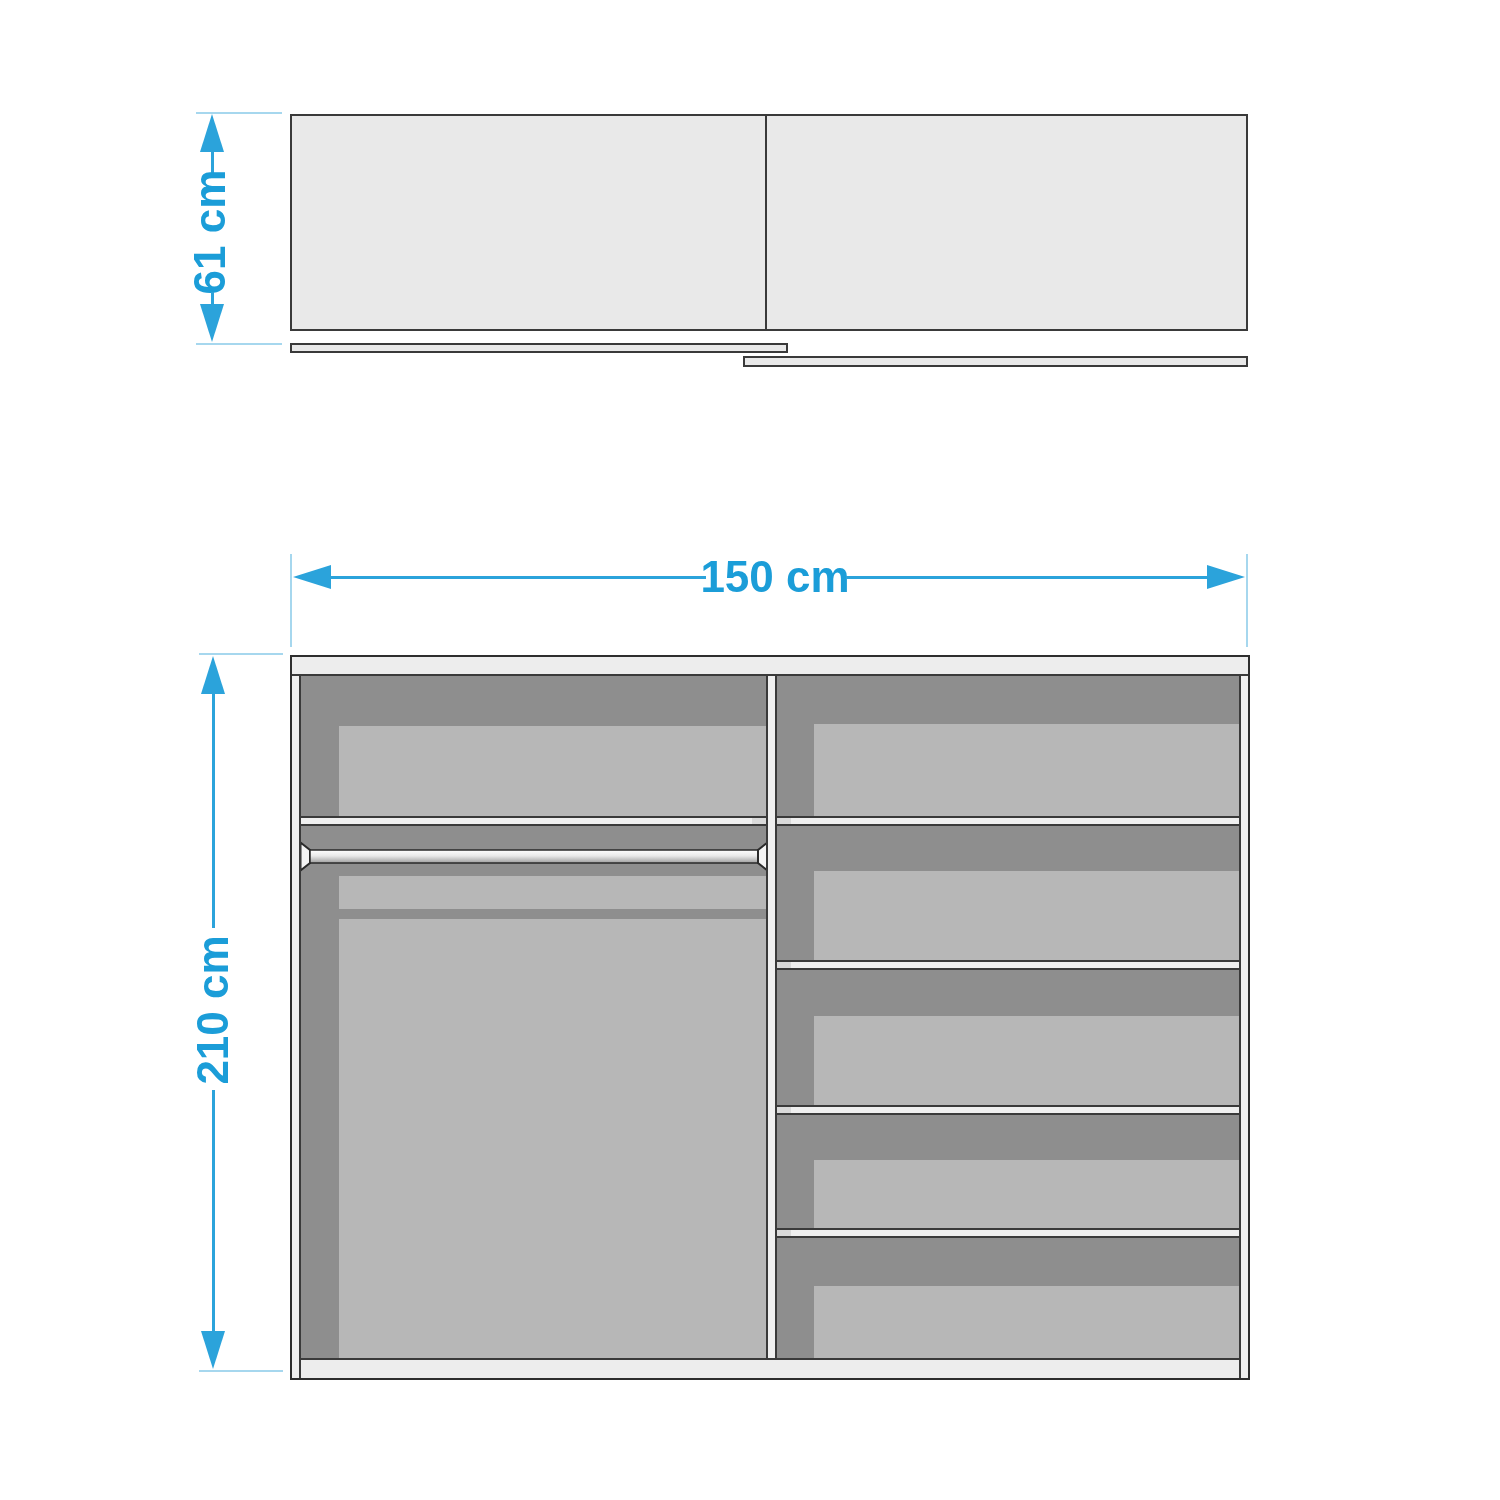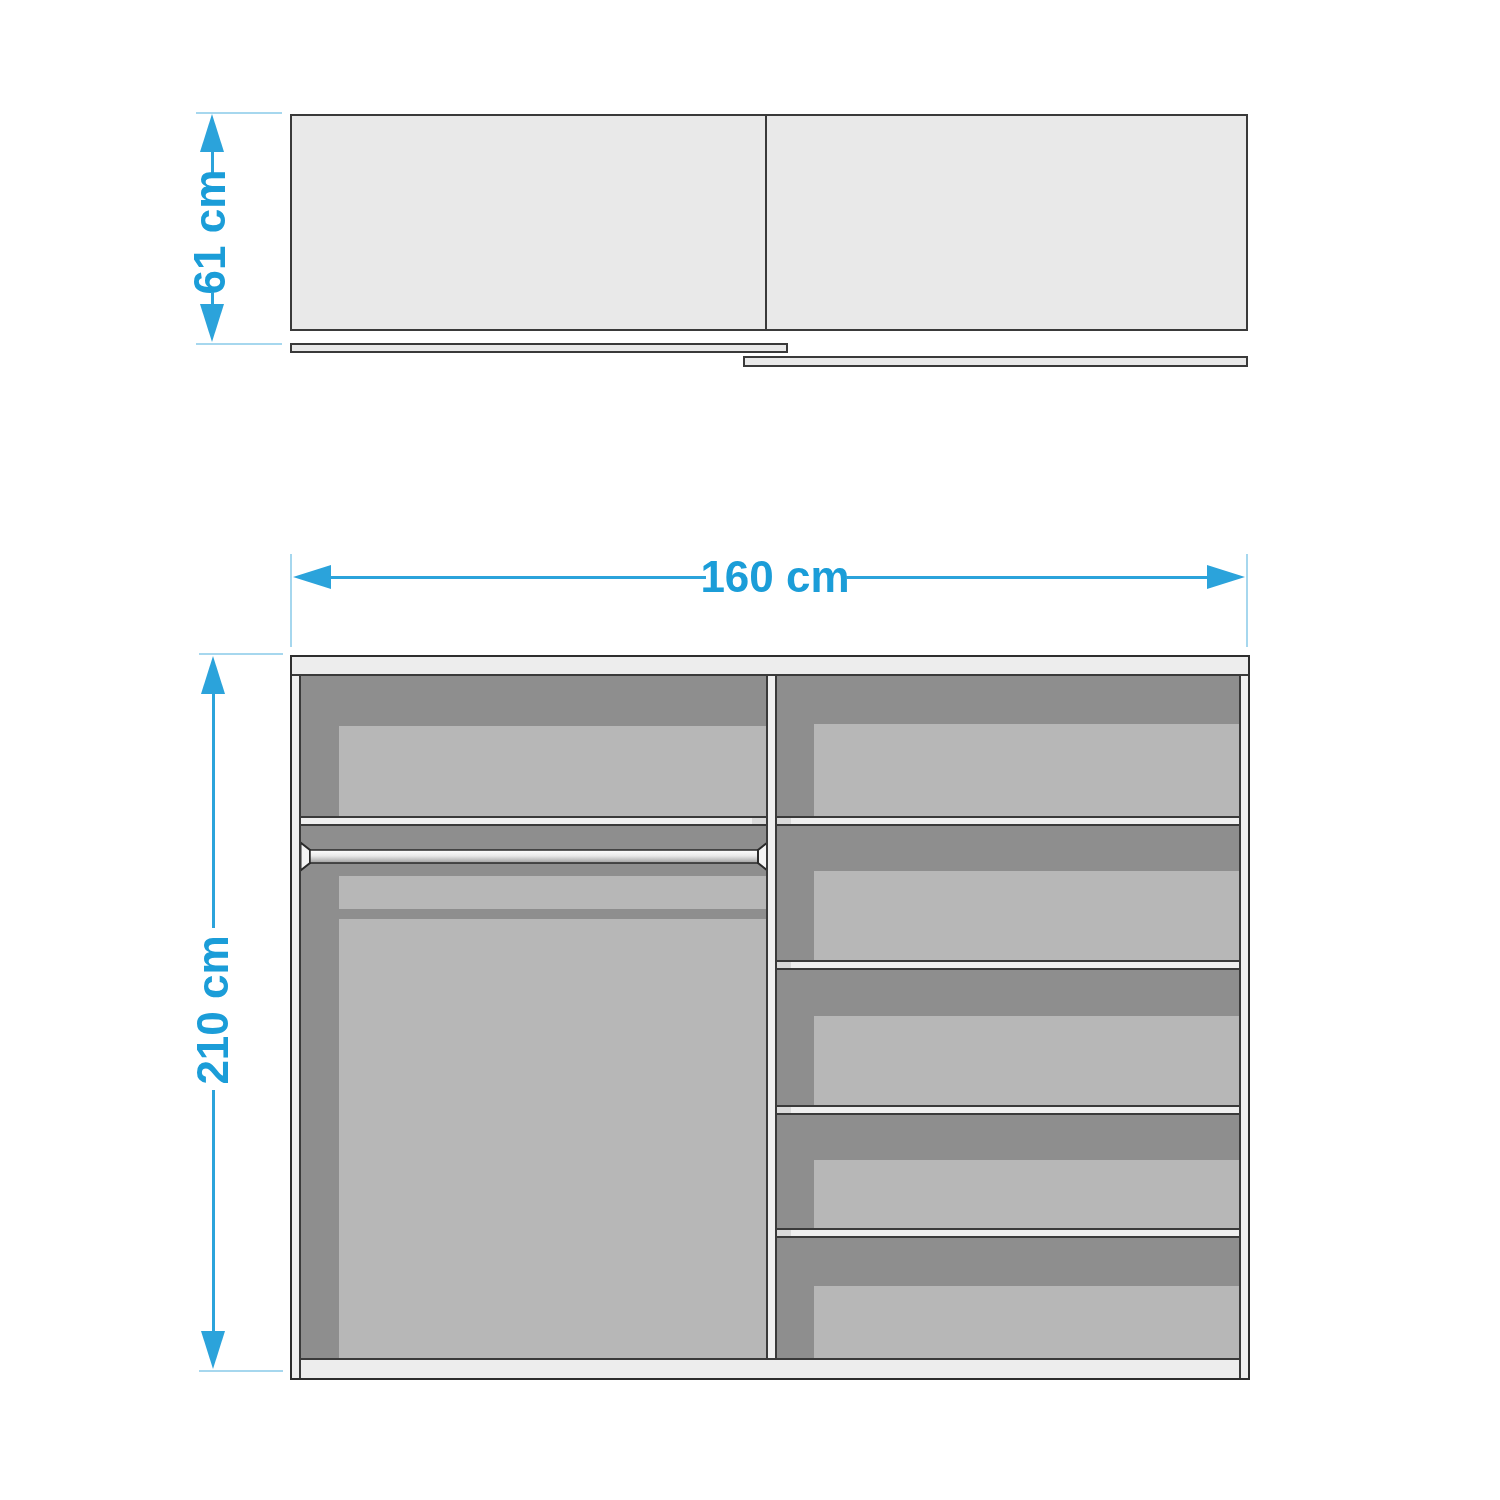--- a/index.html
+++ b/index.html
@@ -86,21 +86,21 @@
     <div class="dim-label vert" style="left:210px;top:232px;">61 cm</div>
     <div class="dim-line" style="left:211px;top:292px;width:3px;height:14px;"></div>
     <div class="arr arr-down" style="left:200px;top:304px;"></div>
   </div>
 
   <div>
     <div class="dim-tick" style="left:290px;top:554px;width:2px;height:93px;"></div>
     <div class="dim-tick" style="left:1246px;top:554px;width:2px;height:93px;"></div>
     <div class="arr arr-left" style="left:293px;top:565px;"></div>
     <div class="dim-line" style="left:328px;top:576px;width:378px;height:3px;"></div>
-    <div class="dim-label" style="left:775px;top:577px;">160 cm</div>
+    <div class="dim-label" style="left:775px;top:577px;">150 cm</div>
     <div class="dim-line" style="left:846px;top:576px;width:364px;height:3px;"></div>
     <div class="arr arr-right" style="left:1207px;top:565px;"></div>
   </div>
 
   <div>
     <div class="dim-tick" style="left:199px;top:653px;width:84px;height:2px;"></div>
     <div class="dim-tick" style="left:199px;top:1370px;width:84px;height:2px;"></div>
     <div class="arr arr-up" style="left:201px;top:656px;"></div>
     <div class="dim-line" style="left:212px;top:692px;width:3px;height:236px;"></div>
     <div class="dim-label vert" style="left:213px;top:1010px;">210 cm</div>

